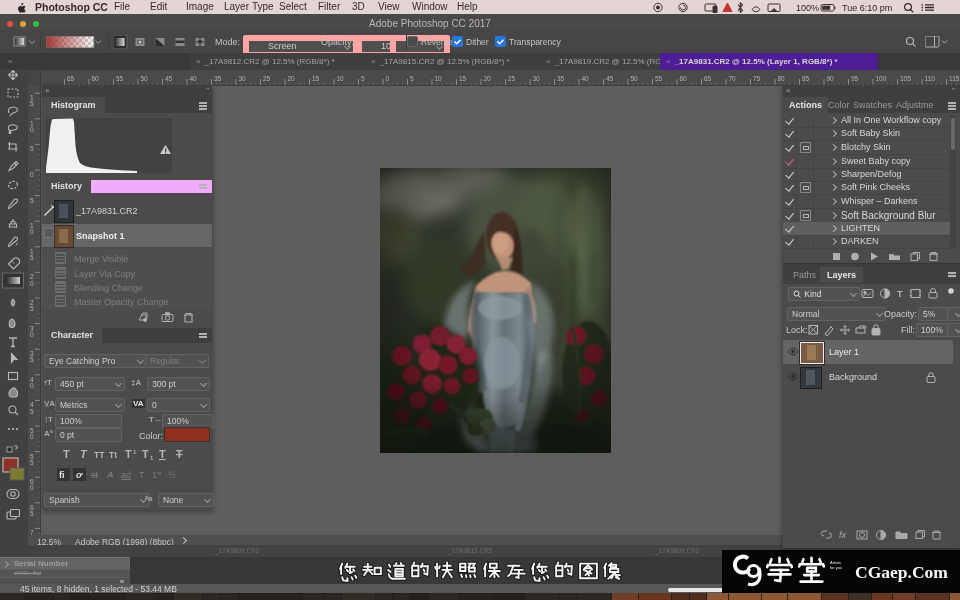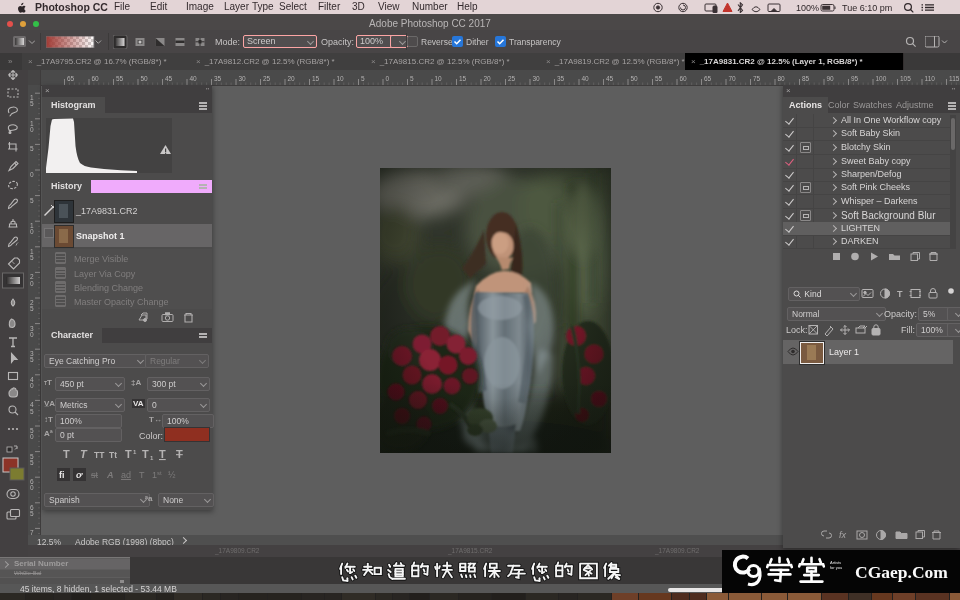--- a/index.html
+++ b/index.html
@@ -5,21 +5,21 @@
 #app{position:relative;width:960px;height:600px;overflow:hidden;background:#393737;font-family:"Liberation Sans",sans-serif;-webkit-font-smoothing:antialiased}
 .abs{position:absolute}
 
 #menubar{left:0;top:0;width:960px;height:14px;background:#e3d4d6;color:#332a2d;font-size:10px}
 #menubar .mi{position:absolute;top:1px;white-space:nowrap}
 
 #titlebar{left:0;top:14px;width:960px;height:16px;background:#4b4848;color:#b9b6b6;font-size:10px}
 .tl{position:absolute;top:7px;width:6px;height:6px;border-radius:50%}
 
 #optbar{left:0;top:30px;width:960px;height:23px;background:#484546;border-bottom:1px solid #3a3838;color:#c6c4c4;font-size:9px}
-.field{position:absolute;background:#514e4f;border:1px solid #fca5a5;border-radius:2px;color:#cccaca;font-size:9px;line-height:11px;padding:0 3px}
+.field{position:absolute;background:#514e4f;border:6px solid #fca5a5;border-radius:2px;color:#cccaca;font-size:9px;line-height:11px;padding:0 19px}
 
 #tabsbar{left:0;top:53px;width:960px;height:17px;background:#3a3939}
 .dtab{position:absolute;top:0;height:17px;background:#403f3f;border-right:1px solid #332f2f;color:#a5a2a2;font-size:8px;line-height:17px;white-space:nowrap;overflow:hidden}
 .dtab .x{color:#8a8888;margin:0 4px 0 6px;font-size:8px}
 
 #hruler{left:28px;top:70px;width:932px;height:15px;background:#4a4a4a;border-bottom:1px solid #3e3c3c}
 #vruler{left:28px;top:85px;width:12px;height:472px;background:#4a4a4a;border-right:1px solid #3e3c3c}
 #rcorner{left:28px;top:70px;width:12px;height:15px;background:#454444;border-right:1px solid #3e3c3c;border-bottom:1px solid #3e3c3c}
 
 #canvas{left:40px;top:85px;width:920px;height:450px;background:#5e5e5e}
@@ -54,21 +54,21 @@
  <div class="mi" style="left:35px;font-weight:bold;font-size:10.5px">Photoshop CC</div>
  <div class="mi" style="left:114px">File</div>
  <div class="mi" style="left:150px">Edit</div>
  <div class="mi" style="left:186px">Image</div>
  <div class="mi" style="left:224px">Layer</div>
  <div class="mi" style="left:252px">Type</div>
  <div class="mi" style="left:279px">Select</div>
  <div class="mi" style="left:318px">Filter</div>
  <div class="mi" style="left:352px">3D</div>
  <div class="mi" style="left:378px">View</div>
- <div class="mi" style="left:412px">Number</div>
+ <div class="mi" style="left:412px">Window</div>
  <div class="mi" style="left:457px">Help</div>
  <svg class="mi" style="left:650px;top:2px" width="300" height="11" viewBox="0 0 300 11">
   <g stroke="#3a3134" fill="none" stroke-width="1">
    <circle cx="8" cy="5.5" r="4.2"></circle>
           <circle cx="8" cy="5.5" r="1.6" fill="#3a3134"></circle>
    <circle cx="33" cy="5.5" r="4.2"></circle>
           <path d="M30.5 5.5a2.5 2.5 0 1 0 2.5-2.5"></path>
    <rect x="55" y="2" width="11" height="7" rx="1"></rect>
           <rect x="63" y="4" width="4" height="7" rx="1" fill="#3a3134"></rect>
    <path d="M73 9.5L77.5 1l4.5 8.5z" fill="#c2342c" stroke="#c2342c"></path>
@@ -180,25 +180,24 @@
         <path d="M7.6 7.6l3 3" stroke="#b5b3b3" stroke-width="1.2"></path>
       </svg>
  <svg style="position:absolute;left:925px;top:6px" width="24" height="12" viewBox="0 0 24 12">
         <rect x="0" y="0" width="14" height="11" rx="1.5" stroke="#b5b3b3" fill="none"></rect>
         <path d="M9.5 0v11" stroke="#b5b3b3"></path>
         <path d="M17 4.5l2.5 2.5 2.5-2.5" stroke="#b5b3b3" fill="none"></path>
       </svg>
 </div>
 <div class="abs" id="tabsbar">
  <div style="position:absolute;left:8px;top:4px;color:#8a8888;font-size:8px">»</div>
- <div class="dtab" style="left:22px;width:168px"><span class="x">×</span>_17A9795.CR2 @ 16.7% (RGB/8*) *</div>
  <div class="dtab" style="left:190px;width:175px"><span class="x">×</span>_17A9812.CR2 @ 12.5% (RGB/8*) *</div>
  <div class="dtab" style="left:365px;width:175px"><span class="x">×</span>_17A9815.CR2 @ 12.5% (RGB/8*) *</div>
  <div class="dtab" style="left:540px;width:145px"><span class="x">×</span>_17A9819.CR2 @ 12.5% (RGB/8*) *</div>
- <div class="dtab" style="left:685px;width:218px;background:#000000;color:#d8d6d6"><span class="x">×</span><b>_17A9831.CR2 @ 12.5% (Layer 1, RGB/8*) *</b></div>
+ <div class="dtab" style="left:660px;width:218px;background:#4c1d95;color:#d8d6d6"><span class="x">×</span><b>_17A9831.CR2 @ 12.5% (Layer 1, RGB/8*) *</b></div>
 </div>
 <div class="abs" id="hruler"><svg width="932" height="15" viewBox="0 0 932 15">
         <path d="M36.5 9v6" stroke="#8a8888" stroke-width="1"></path>
         <path d="M61.0 9v6" stroke="#8a8888" stroke-width="1"></path>
         <path d="M85.5 9v6" stroke="#8a8888" stroke-width="1"></path>
         <path d="M110.0 9v6" stroke="#8a8888" stroke-width="1"></path>
         <path d="M134.5 9v6" stroke="#8a8888" stroke-width="1"></path>
         <path d="M159.0 9v6" stroke="#8a8888" stroke-width="1"></path>
         <path d="M183.5 9v6" stroke="#8a8888" stroke-width="1"></path>
         <path d="M208.0 9v6" stroke="#8a8888" stroke-width="1"></path>
@@ -968,20 +967,25 @@
           </g>
    <g fill="none" stroke="#b0aeae">
             <rect x="80" y="3" width="6.5" height="6.5"></rect>
             <path d="M82 3V1.5h6.5V8H87"></path>
           </g>
    <g fill="none" stroke="#b0aeae">
             <path d="M99 3h7v6.5h-7zM100 3v-1.5h5V3M98 3h9"></path>
           </g>
   </g>
  </svg>
+ <div style="position:absolute;left:0;top:178px;width:177px;height:20px;background:#403e3f;border-top:1px solid #353334">
+  <div style="position:absolute;left:4px;top:3px;height:16px;padding:0 6px;color:#9a9898;font-size:9px;line-height:16px">Paths</div>
+  <div style="position:absolute;left:37px;top:3px;height:16px;padding:0 7px;background:#4c4b4b;color:#e8e6e6;font-weight:bold;font-size:9px;line-height:16px">Layers</div>
+  <div style="position:absolute;right:4px;top:8px;width:8px;height:1.5px;background:#b5b3b3;box-shadow:0 3px #b5b3b3"></div>
+ </div>
  <div class="cfield" style="left:5px;top:202px;width:62px;color:#dddbdb"><svg width="9" height="9" style="vertical-align:-1.5px">
           <circle cx="3.5" cy="3.5" r="2.5" stroke="#dddbdb" fill="none"></circle>
           <path d="M5.3 5.3l2.2 2.2" stroke="#dddbdb"></path>
         </svg> Kind<span class="dd2"></span></div>
  <svg style="position:absolute;left:78px;top:202px" width="95" height="13" viewBox="0 0 95 13">
   <g stroke="#b5b3b3" fill="none">
    <rect x="1" y="2.5" width="11" height="8" rx="1"></rect>
           <circle cx="4" cy="5.5" r="1.2" fill="#b5b3b3"></circle>
           <path d="M2 9.5l3-3 2 2 3-3"></path>
    <circle cx="24" cy="6.5" r="4.5"></circle>
@@ -1026,20 +1030,34 @@
       </div>
  <div style="position:absolute;left:0;top:255px;width:170px;height:24px;background:#656464">
   <svg style="position:absolute;left:4px;top:7px" width="12" height="9" viewBox="0 0 12 9">
           <path d="M1 4.5q5-7 10 0q-5 7-10 0z" stroke="#2e2c2c" fill="none"></path>
           <circle cx="6" cy="4.5" r="1.8" fill="#2e2c2c"></circle>
         </svg>
   <div style="position:absolute;left:17px;top:2px;width:22px;height:20px;background:#7a5a40;border:1.5px solid #f0eeee;box-shadow:0 0 0 1px #2e2e2e">
           <div style="position:absolute;left:6px;top:2px;width:9px;height:15px;background:#9a7a55"></div>
         </div>
   <div style="position:absolute;left:46px;top:7px;font-size:9px;color:#eceaea">Layer 1</div>
+ </div>
+ <div style="position:absolute;left:0;top:280px;width:170px;height:24px">
+  <svg style="position:absolute;left:4px;top:7px" width="12" height="9" viewBox="0 0 12 9">
+          <path d="M1 4.5q5-7 10 0q-5 7-10 0z" stroke="#2e2c2c" fill="none"></path>
+          <circle cx="6" cy="4.5" r="1.8" fill="#2e2c2c"></circle>
+        </svg>
+  <div style="position:absolute;left:17px;top:2px;width:20px;height:20px;background:#33393d;border:1px solid #1e1e1e">
+          <div style="position:absolute;left:5px;top:2px;width:9px;height:15px;background:#50585e"></div>
+        </div>
+  <div style="position:absolute;left:46px;top:7px;font-size:9px;color:#d8d6d6">Background</div>
+  <svg style="position:absolute;left:143px;top:7px" width="10" height="11" viewBox="0 0 10 11">
+          <rect x="1" y="4.5" width="8" height="6" rx="1" fill="none" stroke="#b5b3b3"></rect>
+          <path d="M2.8 4.5V3a2.2 2.2 0 0 1 4.4 0v1.5" stroke="#b5b3b3" fill="none"></path>
+        </svg>
  </div>
  <svg style="position:absolute;left:38px;top:444px" width="125" height="12" viewBox="0 0 125 12">
   <g stroke="#aaa8a8" fill="none">
    <path d="M3 7a2.5 2.5 0 0 1 0-5h3M8 4a2.5 2.5 0 0 1 0 5H5" stroke-width="1"></path>
    <text x="18" y="9" font-size="9" font-style="italic" fill="#aaa8a8" stroke="none">fx</text>
    <rect x="36" y="2" width="10" height="8"></rect>
           <circle cx="41" cy="6" r="2.5"></circle>
    <circle cx="60" cy="6" r="4.5"></circle>
           <path d="M60 1.5a4.5 4.5 0 0 1 0 9z" fill="#aaa8a8"></path>
    <path d="M75 3h4l1.5 1.5H86V9.5h-11z" fill="#aaa8a8"></path>

